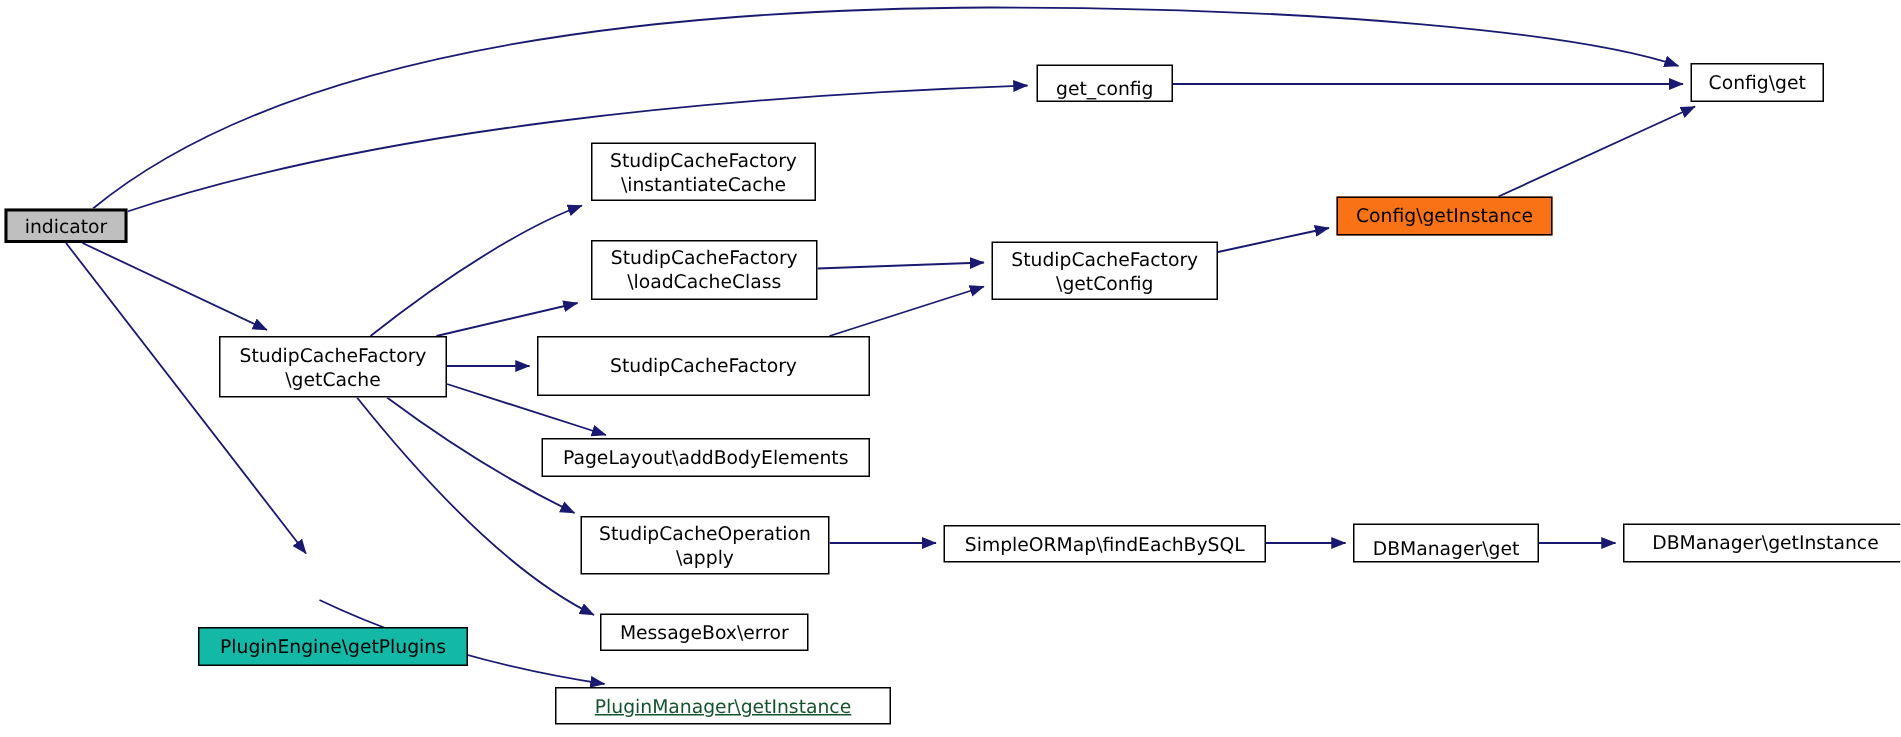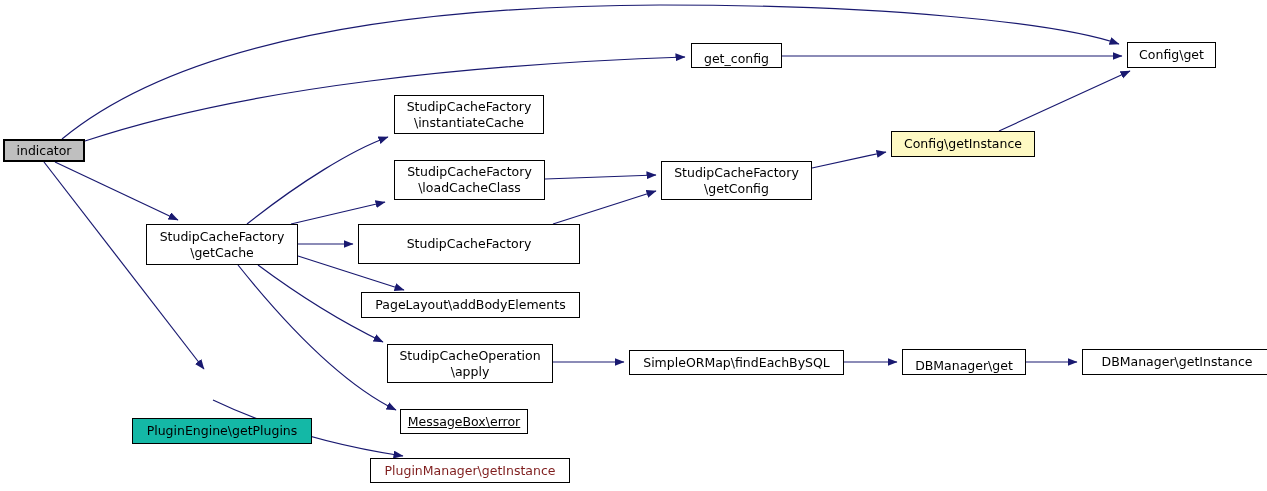--- a/index.html
+++ b/index.html
@@ -98,36 +98,36 @@
       <div class="node" style="left: 358px; top: 224px; width: 222px; height: 40px; background: rgb(255, 255, 255); border-color: rgb(0, 0, 0); color: rgb(0, 0, 0);">
         <span>StudipCacheFactory</span>
       </div>
       <div class="node" style="left: 361px; top: 292px; width: 219px; height: 26px; background: rgb(255, 255, 255); border-color: rgb(0, 0, 0); color: rgb(0, 0, 0);">
         <span>PageLayout\addBodyElements</span>
       </div>
       <div class="node" style="left: 387px; top: 344px; width: 166px; height: 39px; background: rgb(255, 255, 255); border-color: rgb(0, 0, 0); color: rgb(0, 0, 0);">
         <span>StudipCacheOperation</span>
         <span>\apply</span>
       </div>
-      <div class="node" style="left: 400px; top: 409px; width: 128px; height: 25px; background: rgb(255, 255, 255); border-color: rgb(0, 0, 0); color: rgb(0, 0, 0); text-decoration: underline;">
+      <div class="node" style="left: 400px; top: 409px; width: 139px; height: 25px; background: rgb(255, 255, 255); border-color: rgb(0, 0, 0); color: rgb(0, 0, 0);">
         <span>MessageBox\error</span>
       </div>
-      <div class="node" style="left: 370px; top: 458px; width: 200px; height: 25px; background: rgb(255, 255, 255); border-color: rgb(0, 0, 0); color: #7f1d1d;">
+      <div class="node" style="left: 370px; top: 458px; width: 224px; height: 25px; background: rgb(255, 255, 255); border-color: rgb(0, 0, 0); color: #14532d; text-decoration: underline;">
         <span>PluginManager\getInstance</span>
       </div>
       <div class="node" style="left: 132px; top: 374px; width: 180px; height: 26px; background: #14b8a6; border-color: rgb(0, 0, 0); color: rgb(0, 0, 0); margin-top: 44px;">
         <span>PluginEngine\getPlugins</span>
       </div>
       <div class="node" style="left: 691px; top: 43px; width: 91px; height: 25px; background: rgb(255, 255, 255); border-color: rgb(0, 0, 0); color: rgb(0, 0, 0); justify-content: flex-end;">
         <span>get_config</span>
       </div>
       <div class="node" style="left: 1127px; top: 42px; width: 89px; height: 26px; background: rgb(255, 255, 255); border-color: rgb(0, 0, 0); color: rgb(0, 0, 0);">
         <span>Config\get</span>
       </div>
-      <div class="node" style="left: 891px; top: 131px; width: 144px; height: 26px; background: #fef9c3; border-color: rgb(0, 0, 0); color: rgb(0, 0, 0);">
+      <div class="node" style="left: 891px; top: 131px; width: 144px; height: 26px; background: #f97316; border-color: rgb(0, 0, 0); color: rgb(0, 0, 0);">
         <span>Config\getInstance</span>
       </div>
       <div class="node" style="left: 661px; top: 161px; width: 151px; height: 39px; background: rgb(255, 255, 255); border-color: rgb(0, 0, 0); color: rgb(0, 0, 0);">
         <span>StudipCacheFactory</span>
         <span>\getConfig</span>
       </div>
       <div class="node" style="left: 629px; top: 350px; width: 215px; height: 25px; background: rgb(255, 255, 255); border-color: rgb(0, 0, 0); color: rgb(0, 0, 0);">
         <span>SimpleORMap\findEachBySQL</span>
       </div>
       <div class="node" style="left: 902px; top: 349px; width: 124px; height: 26px; background: rgb(255, 255, 255); border-color: rgb(0, 0, 0); color: rgb(0, 0, 0); justify-content: flex-end;">

